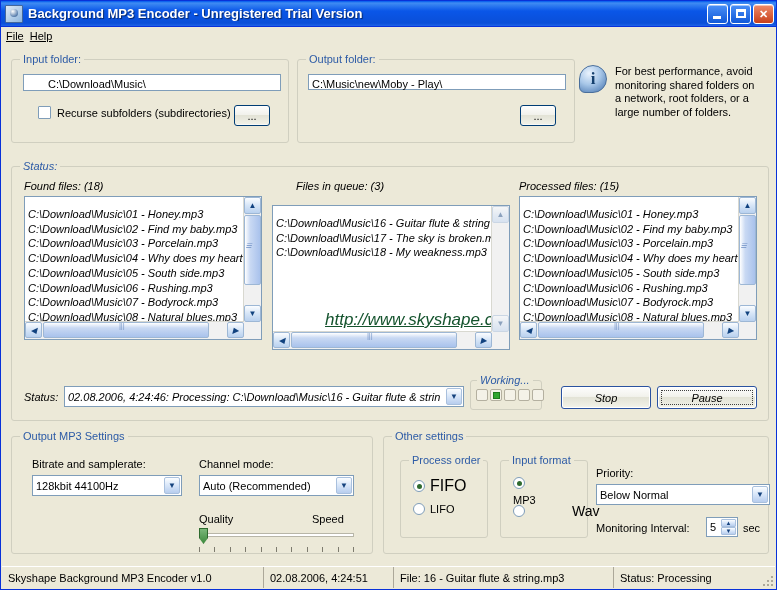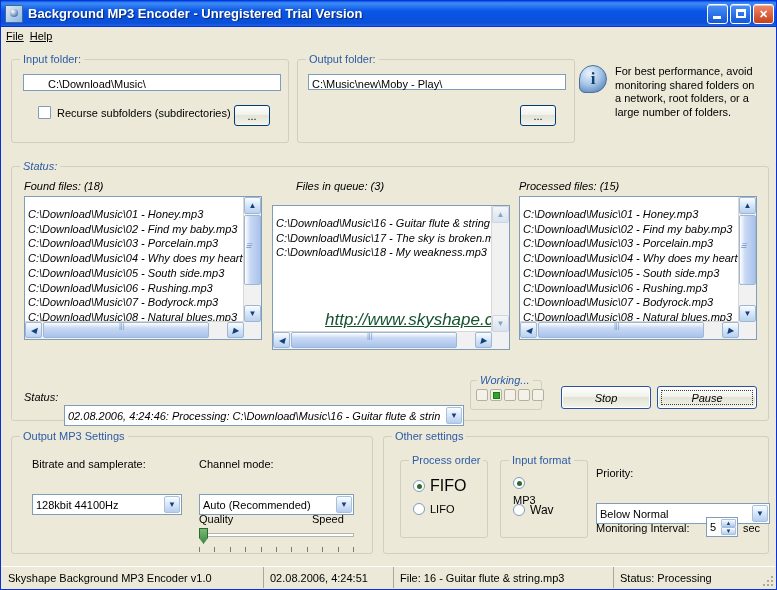--- a/index.html
+++ b/index.html
@@ -107,21 +107,21 @@
   .sbthumb{
     position:absolute;box-sizing:border-box;border:1px solid #9db7d5;border-radius:2px;
     background:linear-gradient(to right,#ffffff,#c9d9f3 35%,#a9c2ec);
   }
   .sbthumb.h{background:linear-gradient(to bottom,#ffffff,#c9d9f3 35%,#a9c2ec);}
   .sbthumb .grip{position:absolute;left:50%;top:50%;transform:translate(-50%,-50%);
     color:#6f8fc4;font-size:7px;letter-spacing:0;line-height:6px;}
   
   .combo{
     position:absolute;box-sizing:border-box;border:1px solid #7f9db9;background:#fff;
-    font-size:11px;color:#000;display:flex;align-items:center;overflow:hidden;margin-top:19px;
+    font-size:11px;color:#000;display:flex;align-items:center;overflow:hidden;
   }
   .combo .val{flex:1;padding-left:3px;white-space:nowrap;overflow:hidden;}
   .combo .arrow{
     width:16px;align-self:stretch;flex:none;margin:1px 1px 1px 0;border-radius:2px;
     background:linear-gradient(to bottom,#fbfdff,#dbe8f9 45%,#b7cdee);
     border:1px solid #a9c0dd;box-sizing:border-box;
     display:flex;align-items:center;justify-content:center;color:#16437e;font-size:8px;
   }
   
   .spin{position:absolute;box-sizing:border-box;border:1px solid #7f9db9;background:#fff;
@@ -375,21 +375,21 @@
     </div>
 
     <div class="gb" style="left:116px;top:23px;width:88px;height:78px;">
       <span class="gb-title">Input format</span>
       <div style="position:absolute;left:12px;top:16px;display:flex;gap:5px;flex-direction:column;">
         <span class="rb on"></span>
         <span style="font-size:11px;">MP3</span>
       </div>
       <div style="position:absolute;left:12px;top:42px;display:flex;align-items:center;gap:5px;">
         <span class="rb"></span>
-        <span style="font-size:12px;">Wav</span>
+        <span style="font-size:14px;margin-left:42px;">Wav</span>
       </div>
     </div>
 
     <div style="position:absolute;left:212px;top:30px;font-size:11px;">Priority:</div>
     <div class="combo" style="left:212px;top:47px;width:174px;height:21px;">
       <span class="val">Below Normal</span>
       <span class="arrow">▼</span>
     </div>
 
     <div style="position:absolute;left:212px;top:85px;font-size:11px;">Monitoring Interval:</div>

